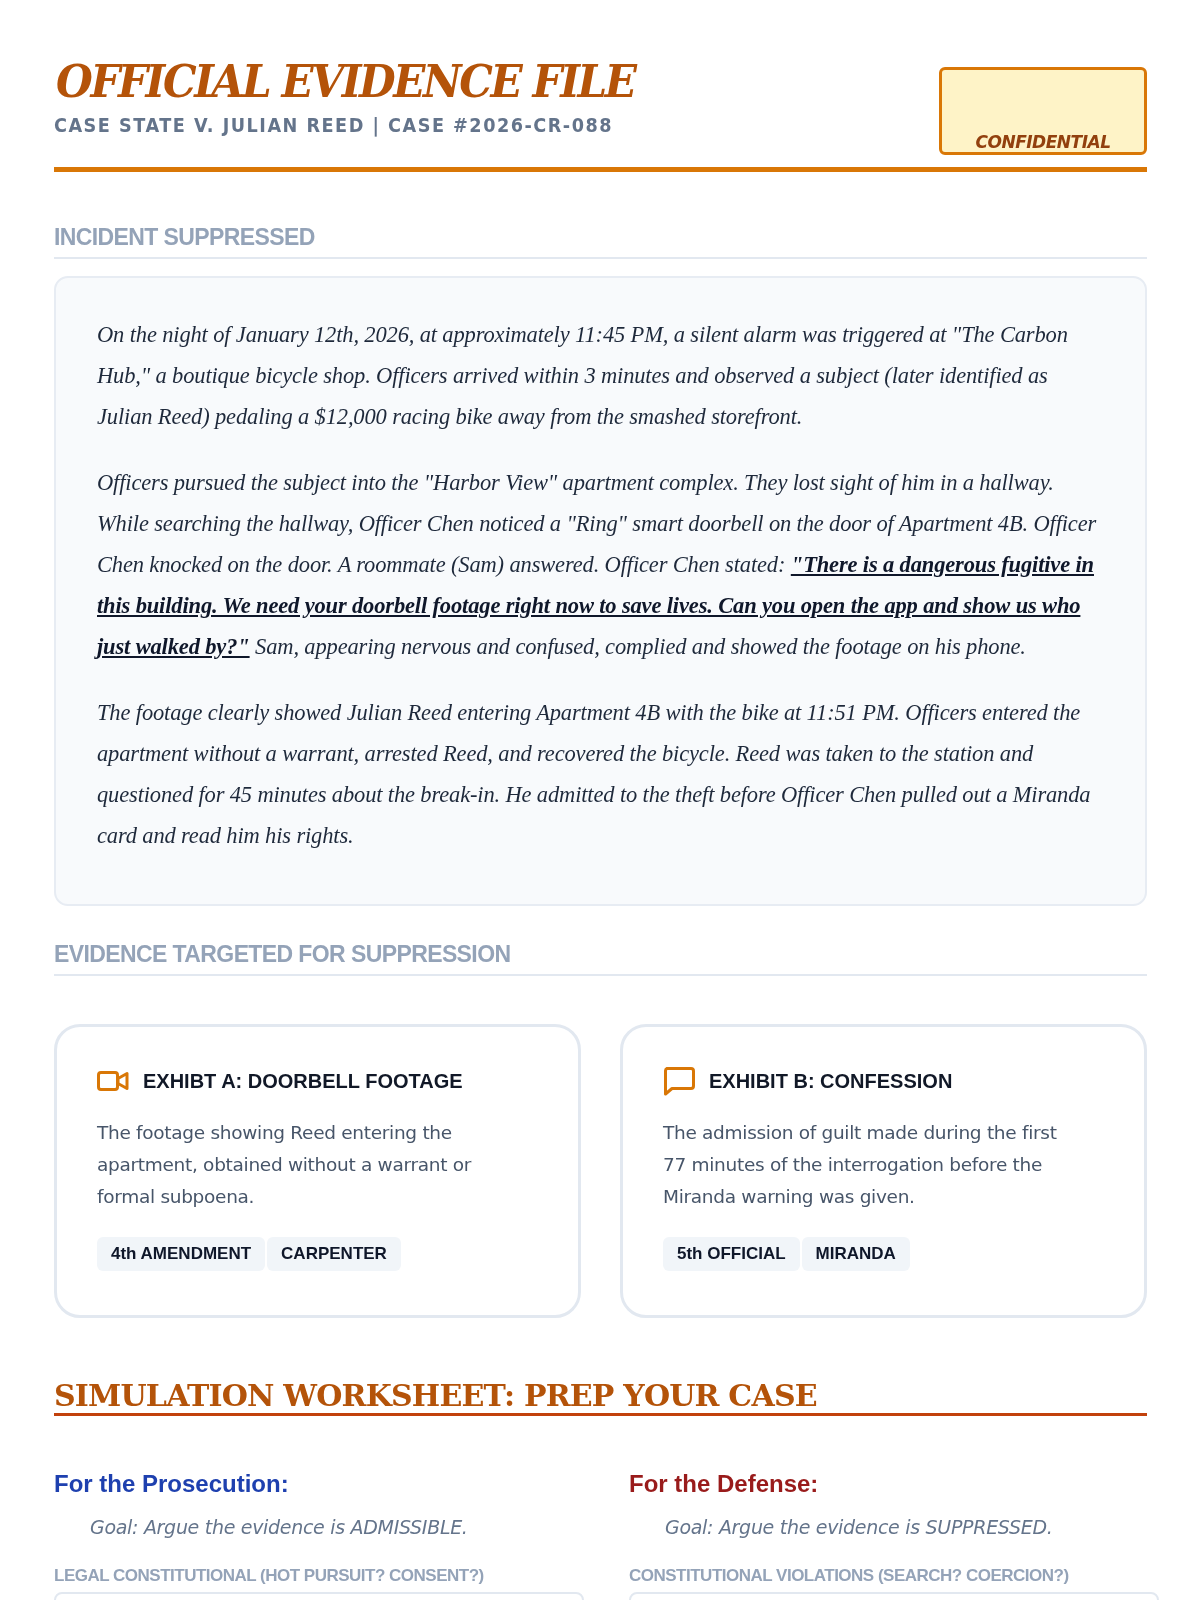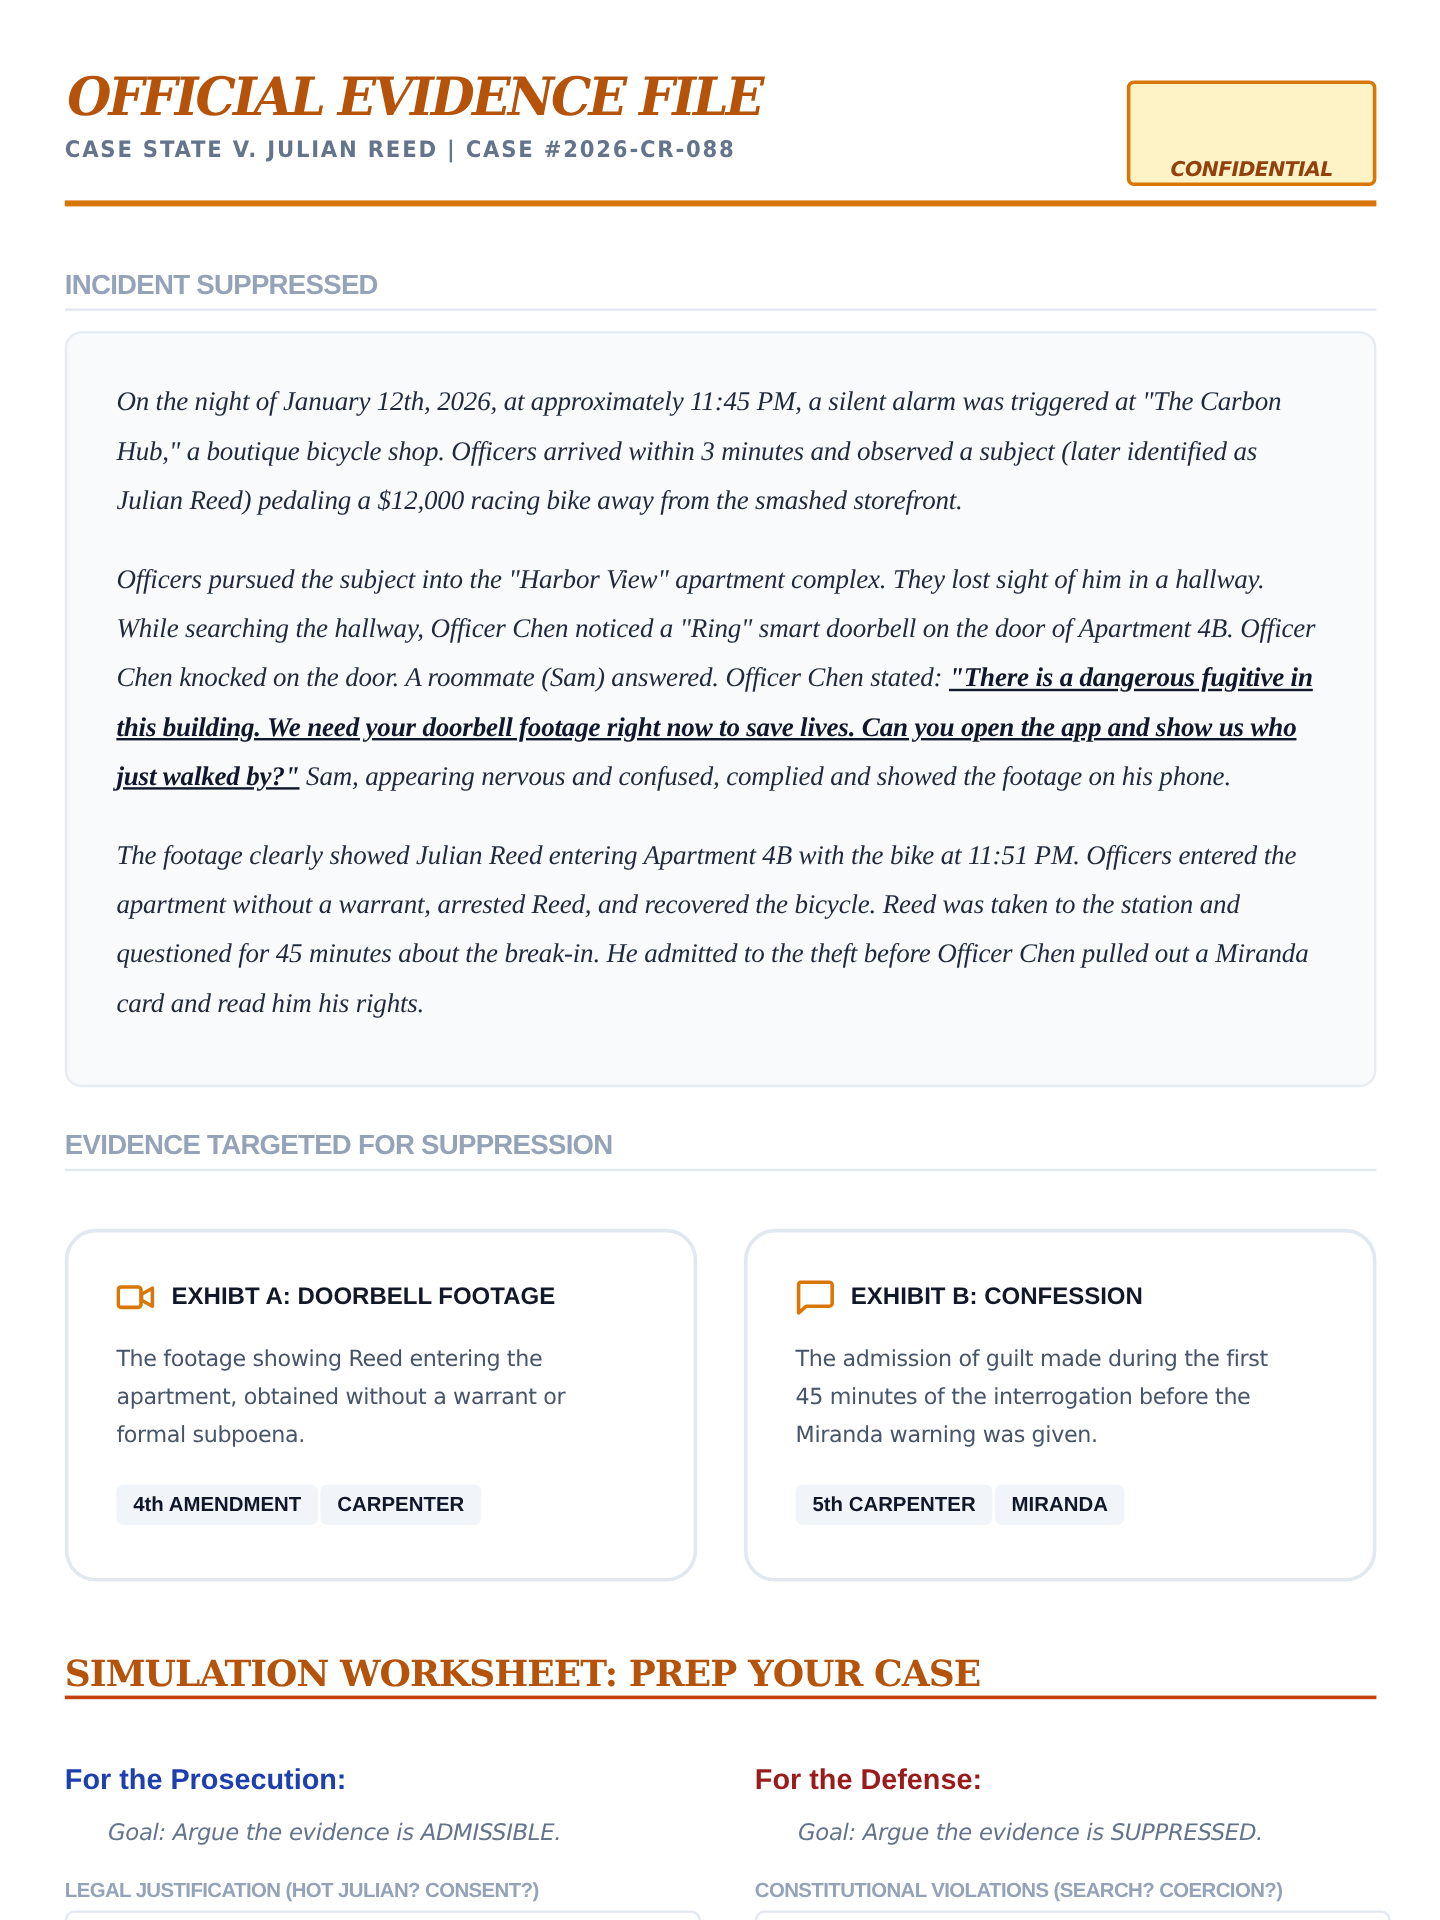--- a/index.html
+++ b/index.html
@@ -84,35 +84,35 @@
 
     <div class="card">
       <div class="card-head">
         <span class="ico">
           <svg width="32" height="30" viewBox="0 0 32 30">
             <path d="M4 2.5 H28 A2.5 2.5 0 0 1 30.5 5 V20 A2.5 2.5 0 0 1 28 22.5 H9 L2.5 28 V5 A2.5 2.5 0 0 1 4 2.5 Z" fill="none" stroke="#d97706" stroke-width="3" stroke-linejoin="round"></path>
           </svg>
         </span>
         <span class="card-title">EXHIBIT B: CONFESSION</span>
       </div>
-      <div class="card-desc">The admission of guilt made during the first 45 minutes of the interrogation before the Miranda warning was given.</div>
+      <div class="card-desc">The admission of guilt made during the first 77 minutes of the interrogation before the Miranda warning was given.</div>
       <div class="tags">
-        <span class="tag">5th CARPENTER</span>
+        <span class="tag">5th OFFICIAL</span>
         <span class="tag">MIRANDA</span>
       </div>
     </div>
   </div>
 
   <h2 class="worksheet-title">SIMULATION WORKSHEET: PREP YOUR CASE</h2>
 
   <div class="ws-wrap">
     <div class="ws-col left">
       <h3 class="ws-heading pros">For the Prosecution:</h3>
       <div class="ws-goal">Goal: Argue the evidence is ADMISSIBLE.</div>
-      <div class="ws-field-label">LEGAL JUSTIFICATION (HOT JULIAN? CONSENT?)</div>
+      <div class="ws-field-label">LEGAL CONSTITUTIONAL (HOT PURSUIT? CONSENT?)</div>
       <div class="ws-input"></div>
     </div>
     <div class="ws-col right">
       <h3 class="ws-heading def">For the Defense:</h3>
       <div class="ws-goal">Goal: Argue the evidence is SUPPRESSED.</div>
       <div class="ws-field-label">CONSTITUTIONAL VIOLATIONS (SEARCH? COERCION?)</div>
       <div class="ws-input"></div>
     </div>
   </div>
 

